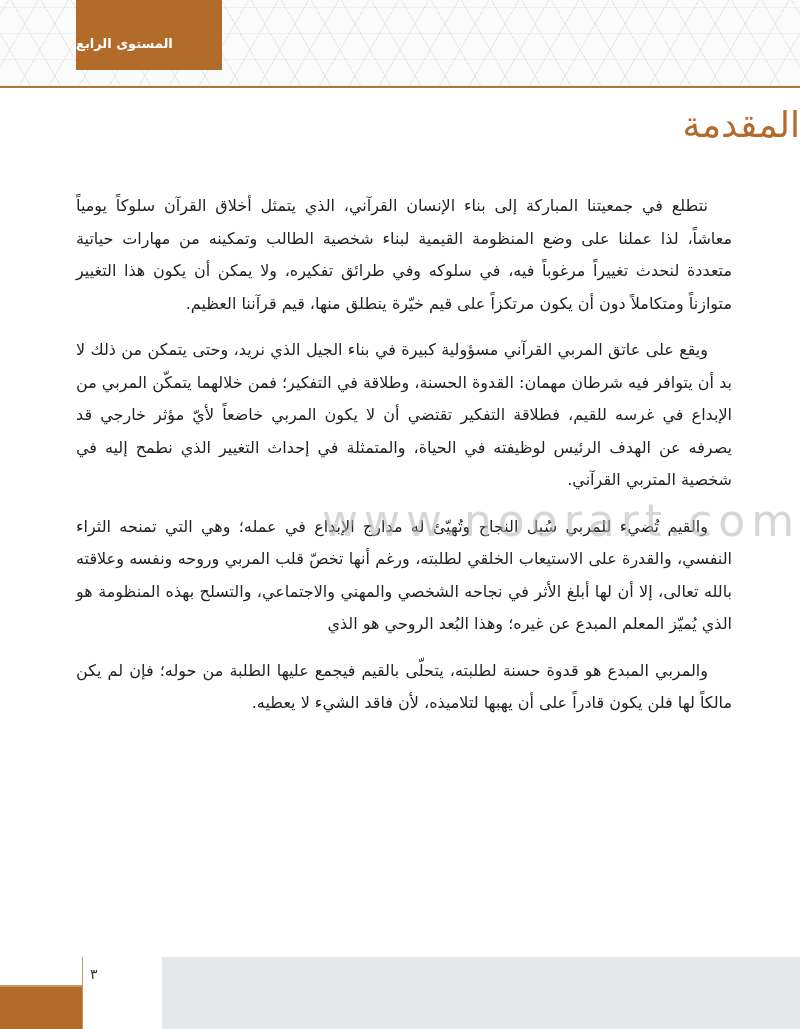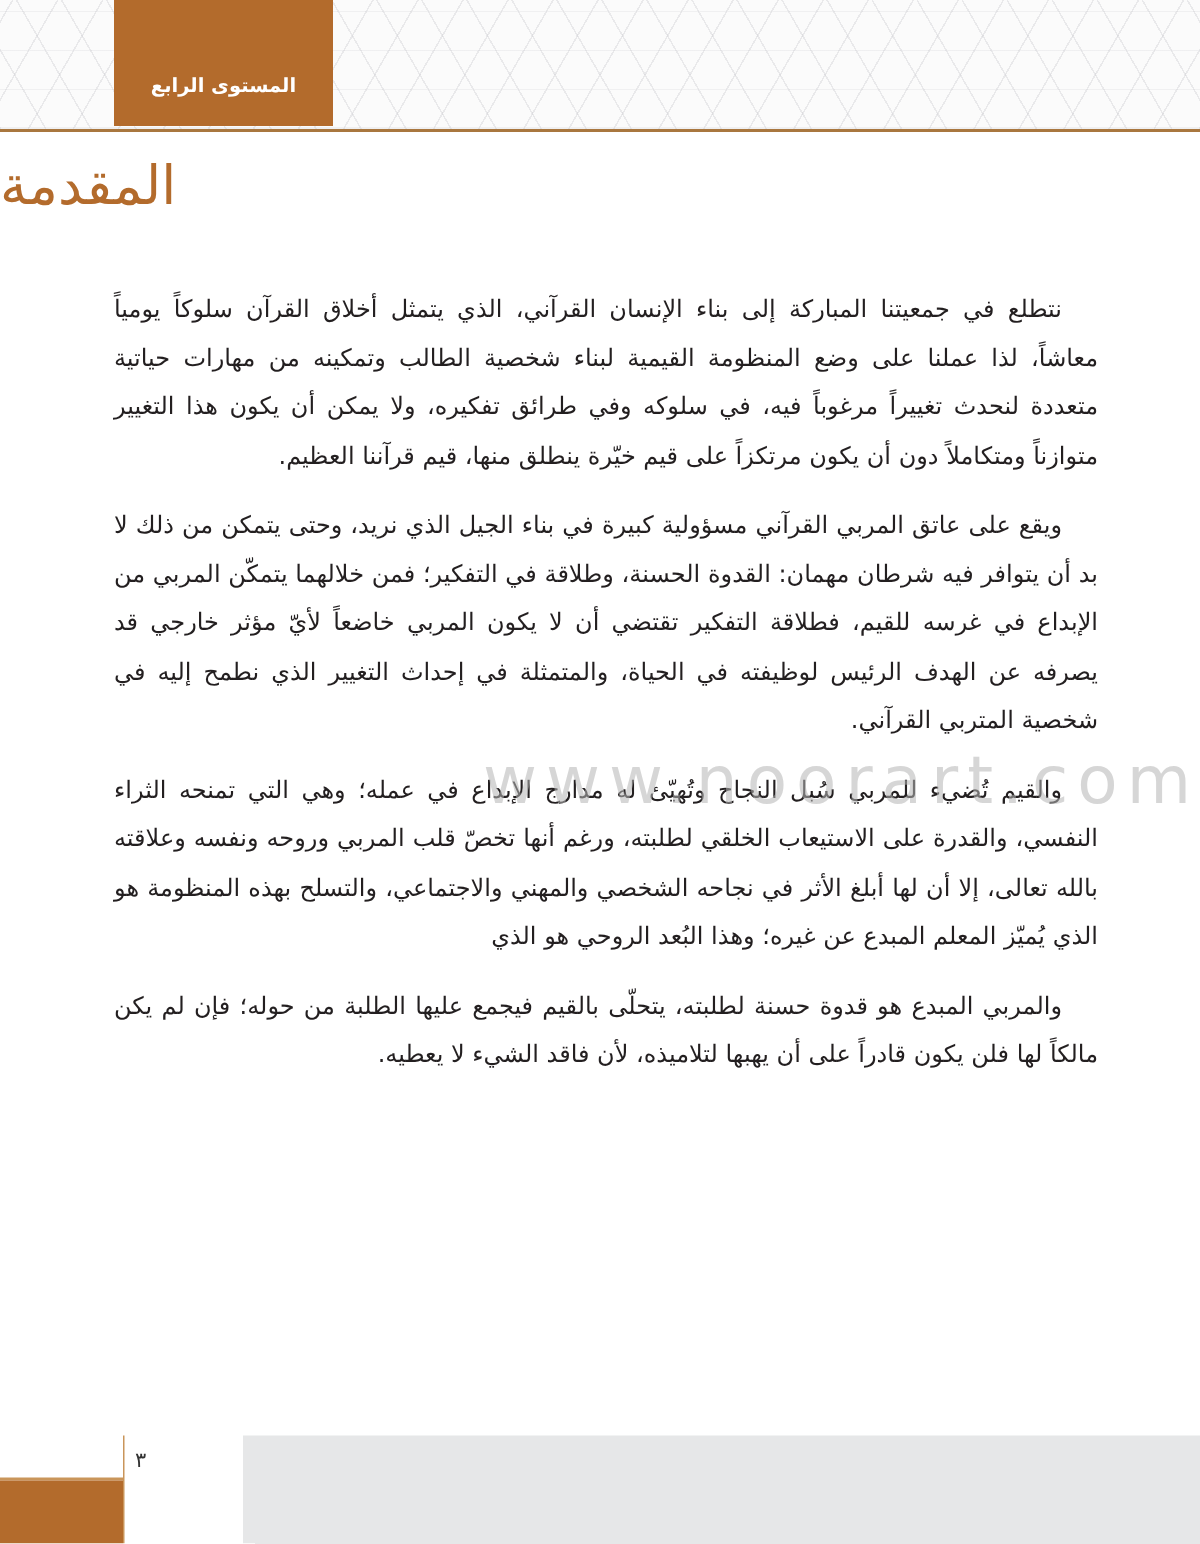--- a/index.html
+++ b/index.html
@@ -27,39 +27,38 @@
     }
     .header-rule {
       position: absolute;
       left: 0; top: 86px;
       width: 800px; height: 2px;
       background: #a9773f;
     }
     .level-tab {
       position: absolute;
       left: 76px; top: 0;
-      width: 146px; height: 84px;
+      width: 146px; height: 70px;
       background: #b36b2c;
       display: flex;
       align-items: flex-end;
-      justify-content: center;
       padding-bottom: 19px;
       box-sizing: border-box;
     }
     .level-tab span {
       color: #ffffff;
       font-size: 13px;
       font-weight: bold;
       direction: rtl;
     }
     .page-title {
       position: absolute;
       left: 0; top: 104px;
       width: 800px;
-      text-align: left;
+      text-align: right;
       direction: rtl;
       font-size: 36px;
       color: #b36b2c;
       font-family: "DejaVu Sans", sans-serif;
     }
     .body-text {
       position: absolute;
       left: 76px; top: 190px;
       width: 656px;
       direction: rtl;

